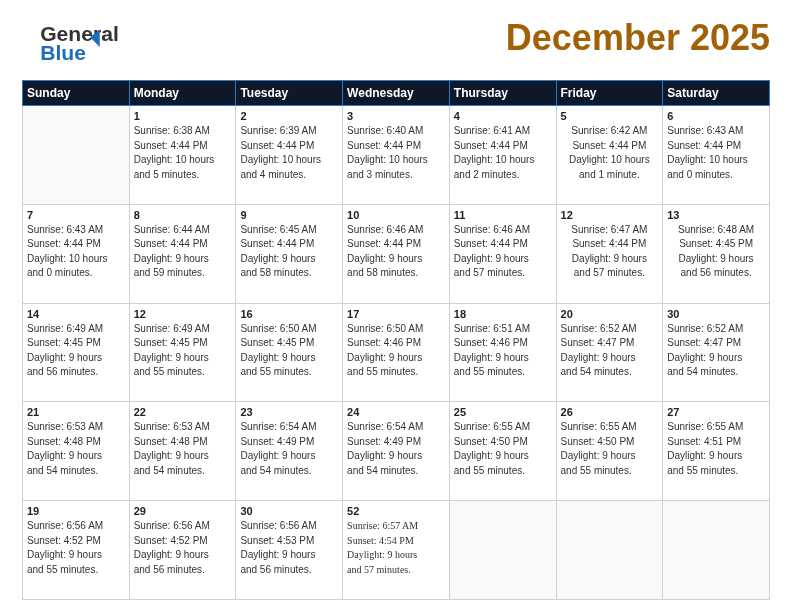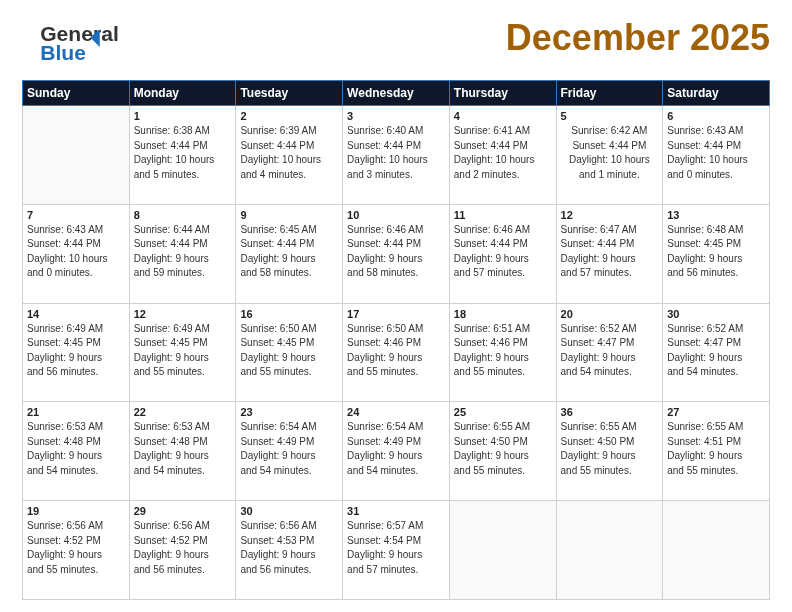--- a/index.html
+++ b/index.html
@@ -195,28 +195,28 @@
           </td>
           <td>
             <span class="day-num">11</span>
             <div class="day-info" style="white-space: pre-line;">Sunrise: 6:46 AM
 Sunset: 4:44 PM
 Daylight: 9 hours
 and 57 minutes.</div>
           </td>
           <td>
             <span class="day-num">12</span>
-            <div class="day-info" style="white-space: pre-line;">Sunrise: 6:47 AM
+            <div class="day-info" style="white-space: pre-line; text-align: center;">Sunrise: 6:47 AM
 Sunset: 4:44 PM
 Daylight: 9 hours
 and 57 minutes.</div>
           </td>
           <td>
             <span class="day-num">13</span>
-            <div class="day-info" style="white-space: pre-line;">Sunrise: 6:48 AM
+            <div class="day-info" style="white-space: pre-line; text-align: center;">Sunrise: 6:48 AM
 Sunset: 4:45 PM
 Daylight: 9 hours
 and 56 minutes.</div>
           </td>
         </tr>
         <tr>
           <td>
             <span class="day-num">14</span>
             <div class="day-info" style="white-space: pre-line;">Sunrise: 6:49 AM
 Sunset: 4:45 PM
@@ -296,21 +296,21 @@
 and 54 minutes.</div>
           </td>
           <td>
             <span class="day-num">25</span>
             <div class="day-info" style="white-space: pre-line;">Sunrise: 6:55 AM
 Sunset: 4:50 PM
 Daylight: 9 hours
 and 55 minutes.</div>
           </td>
           <td>
-            <span class="day-num">36</span>
+            <span class="day-num">26</span>
             <div class="day-info" style="white-space: pre-line;">Sunrise: 6:55 AM
 Sunset: 4:50 PM
 Daylight: 9 hours
 and 55 minutes.</div>
           </td>
           <td>
             <span class="day-num">27</span>
             <div class="day-info" style="white-space: pre-line;">Sunrise: 6:55 AM
 Sunset: 4:51 PM
 Daylight: 9 hours
@@ -333,22 +333,22 @@
 and 56 minutes.</div>
           </td>
           <td>
             <span class="day-num">30</span>
             <div class="day-info" style="white-space: pre-line;">Sunrise: 6:56 AM
 Sunset: 4:53 PM
 Daylight: 9 hours
 and 56 minutes.</div>
           </td>
           <td>
-            <span class="day-num">31</span>
-            <div class="day-info" style="white-space: pre-line;">Sunrise: 6:57 AM
+            <span class="day-num">52</span>
+            <div class="day-info" style="white-space: pre-line; font-family: Liberation Serif, serif;">Sunrise: 6:57 AM
 Sunset: 4:54 PM
 Daylight: 9 hours
 and 57 minutes.</div>
           </td>
           <td class="empty-cell"></td>
           <td class="empty-cell"></td>
           <td class="empty-cell"></td>
         </tr>
       </tbody>
   </table>

